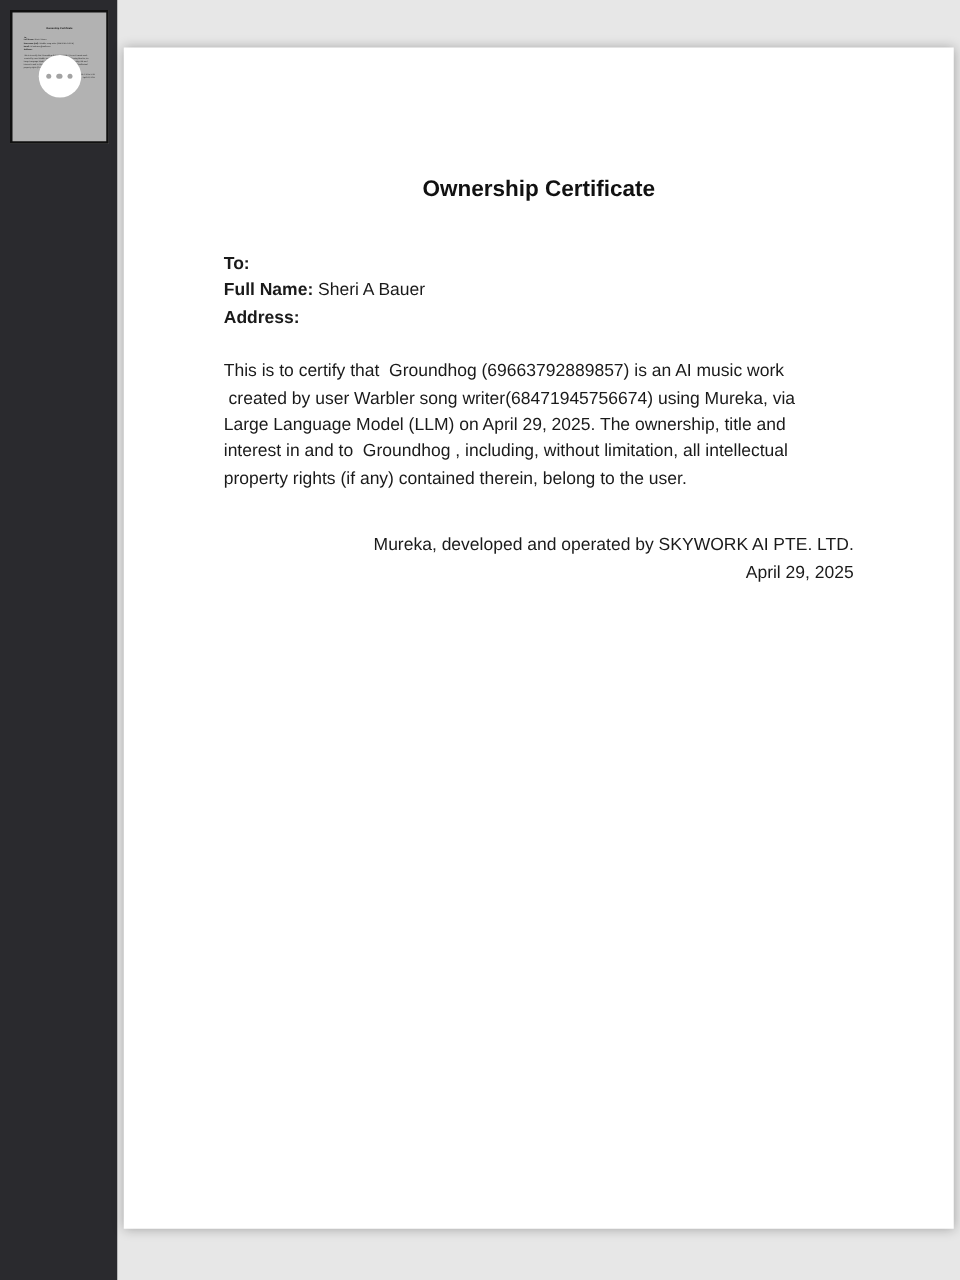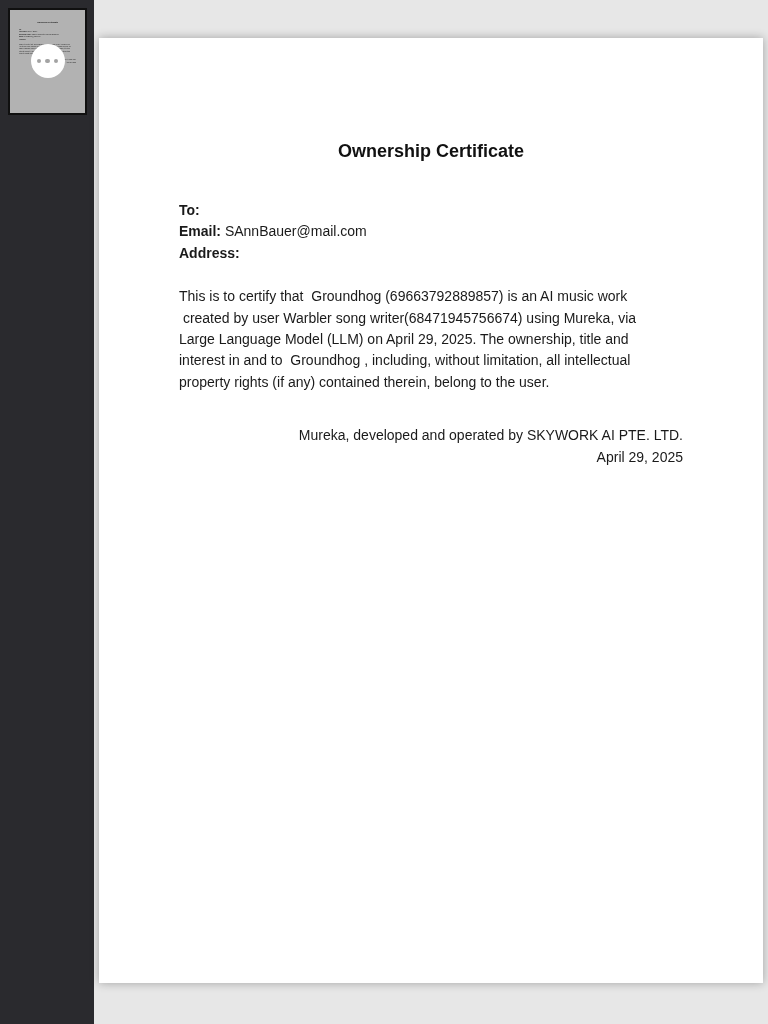--- a/index.html
+++ b/index.html
@@ -130,21 +130,21 @@
   </div>
 
   <div class="main">
     <div class="page">
       <div class="doc-content" id="doc-content">
 
         <h1 class="doc-title">Ownership Certificate</h1>
 
         <div class="fields">
           <div class="field-row"><span class="field-label">To:</span> <span class="field-value"></span></div>
-          <div class="field-row"><span class="field-label">Email:</span> <span class="field-value">SAnnBauer@mail.com</span></div>
+          <div class="field-row"><span class="field-label">Full Name:</span> <span class="field-value">Sheri A Bauer</span></div>
           <div class="field-row"><span class="field-label">Address:</span> <span class="field-value"></span></div>
         </div>
 
         <div class="body-para">
           <div class="body-line">This is to certify that  Groundhog (69663792889857) is an AI music work</div>
           <div class="body-line"> created by user Warbler song writer(68471945756674) using Mureka, via</div>
           <div class="body-line">Large Language Model (LLM) on April 29, 2025. The ownership, title and</div>
           <div class="body-line">interest in and to  Groundhog , including, without limitation, all intellectual</div>
           <div class="body-line">property rights (if any) contained therein, belong to the user.</div>
         </div>

